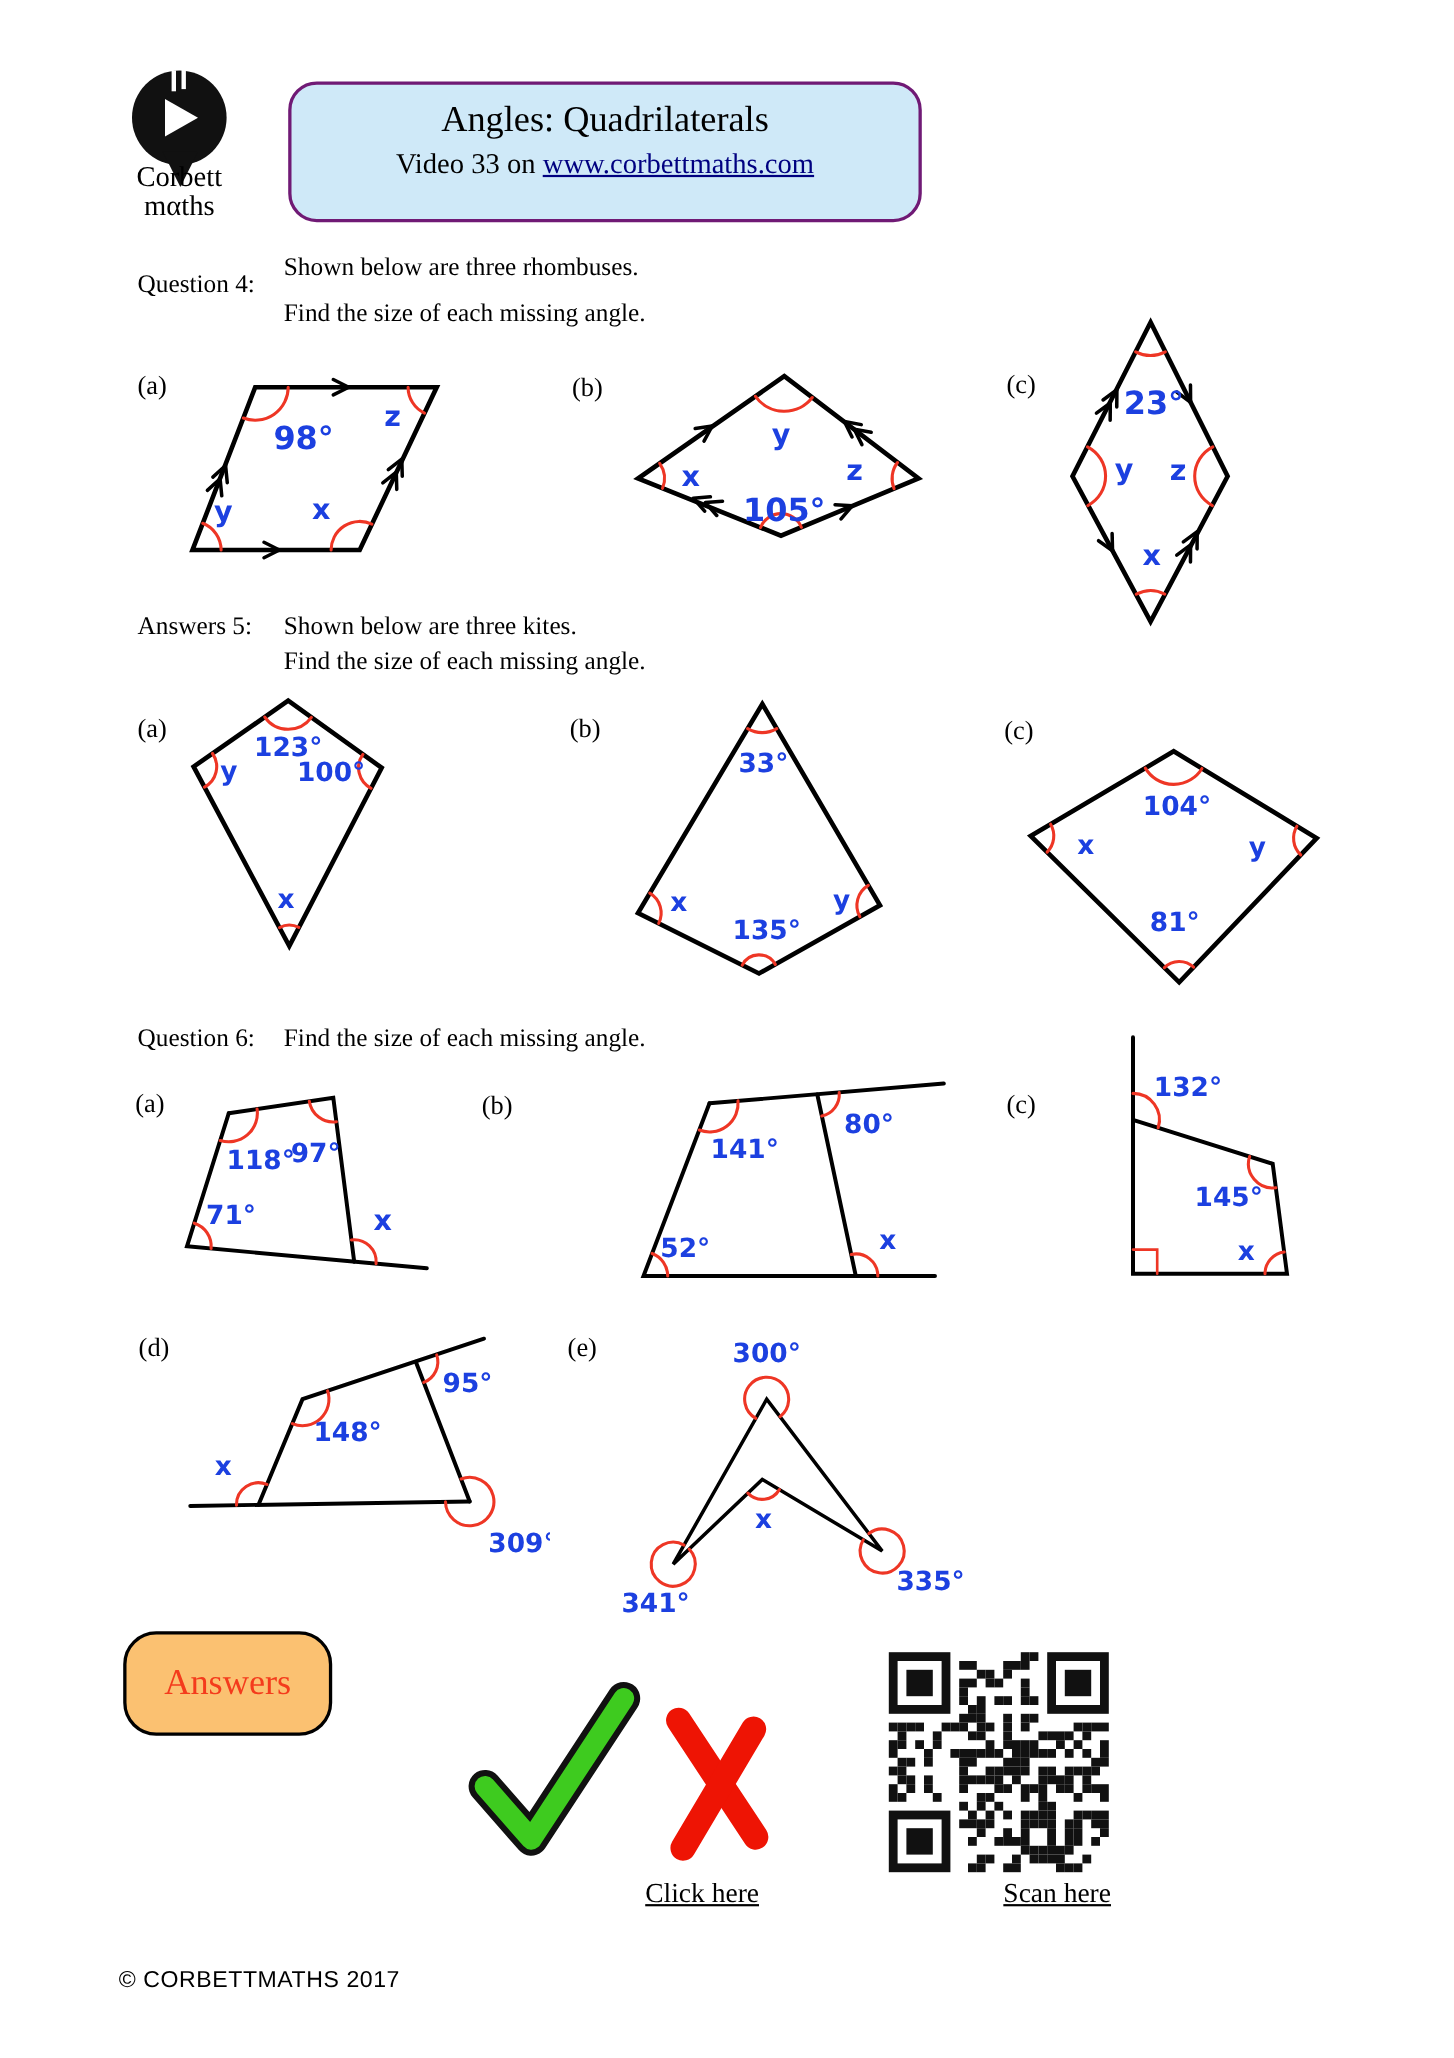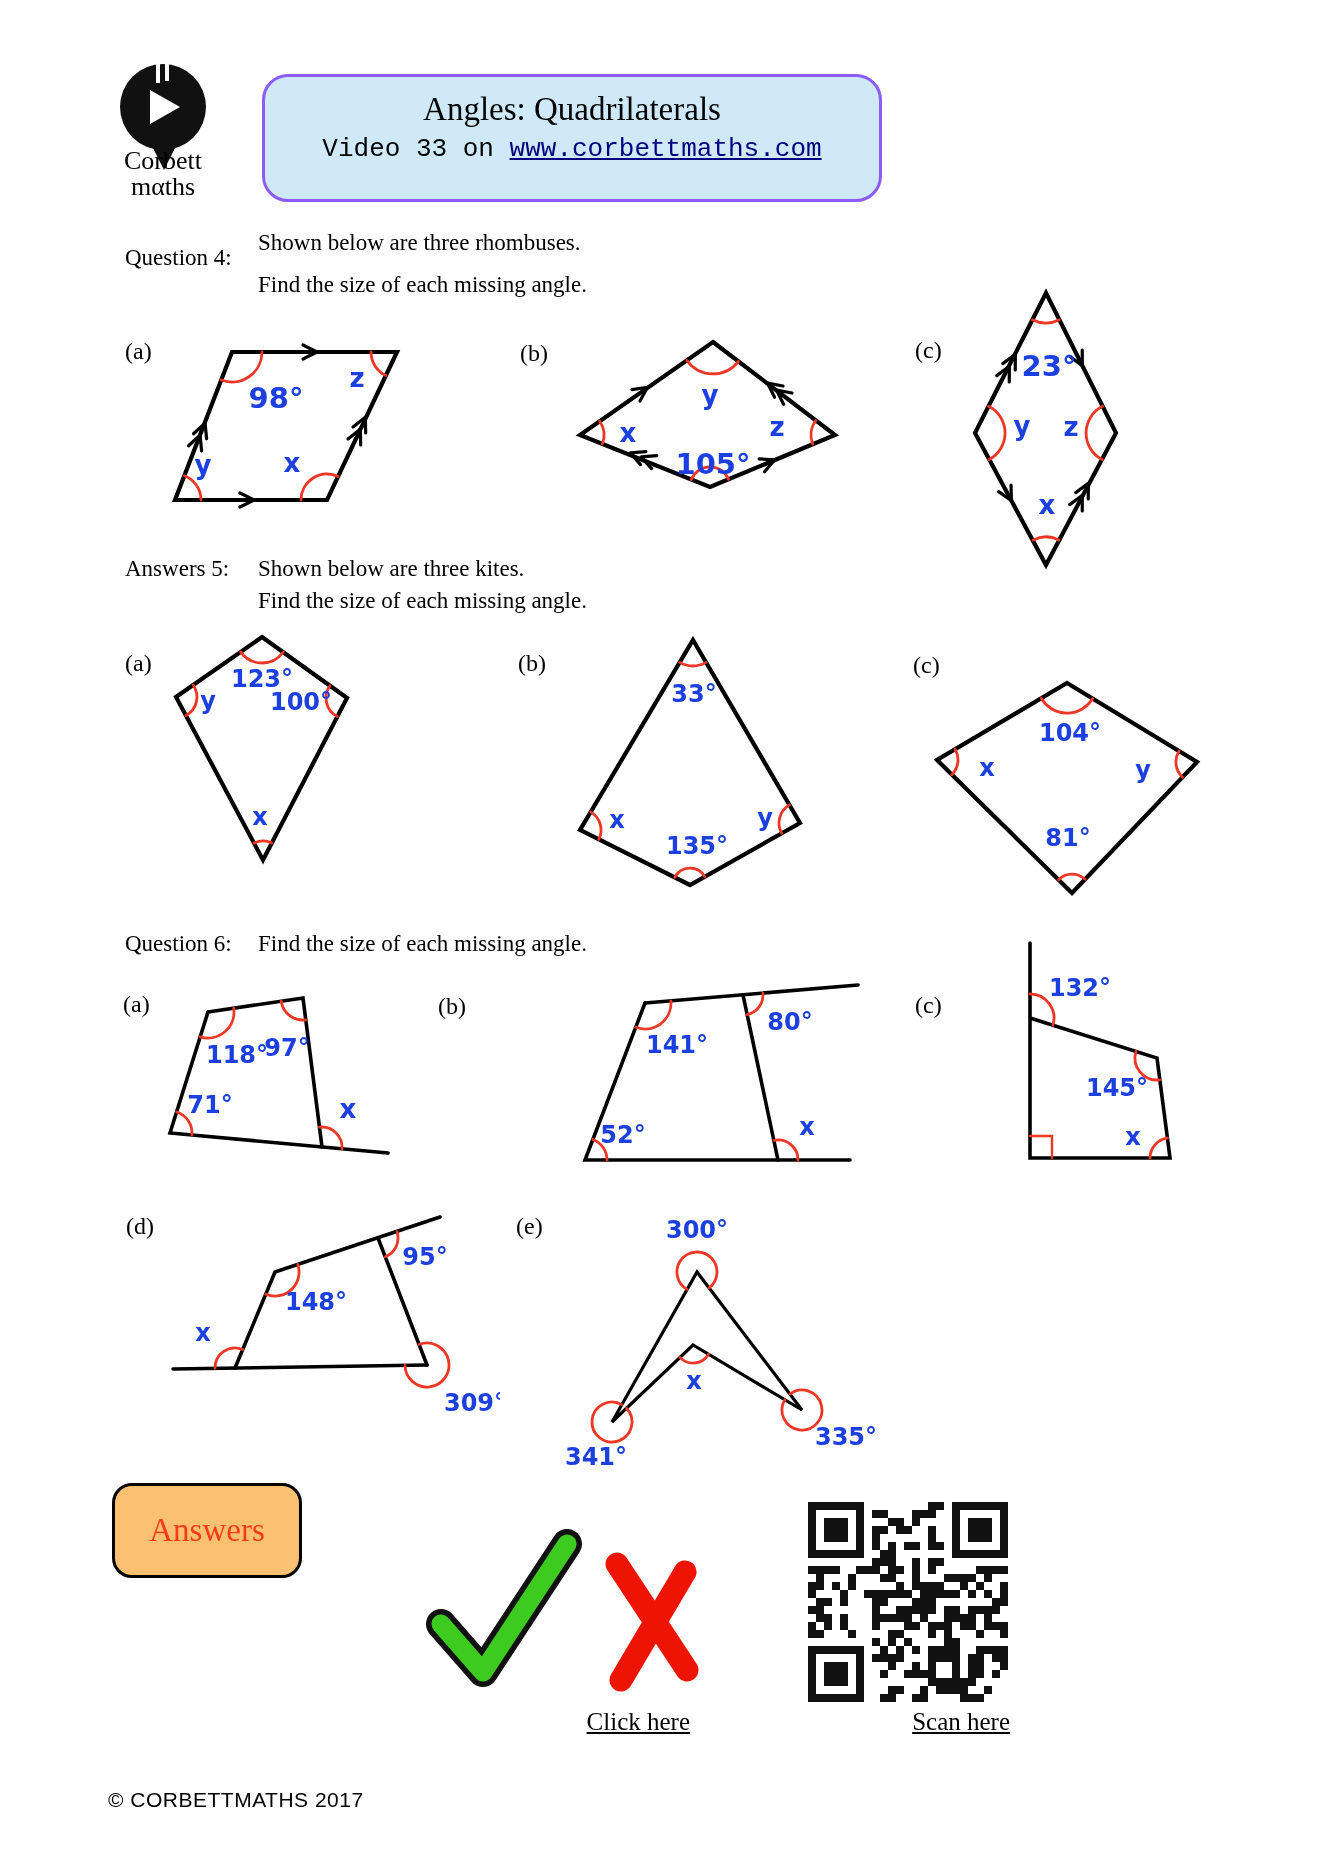--- a/index.html
+++ b/index.html
@@ -3,26 +3,26 @@
 <meta charset="utf-8">
 <style>
   html,body{margin:0;padding:0;}
   body{
     width:1322px;height:1871px;position:relative;background:#ffffff;
     font-family:"Liberation Serif",serif;color:#000;overflow:hidden;
   }
   .abs{position:absolute;}
   
   .title-box{
-    left:262px;top:74px;width:620px;height:128px;
-    background:#cfe9f8;border:3px solid #8b5cf6;border-radius:26px;
+    left:262px;top:74px;width:576px;height:128px;
+    background:#cfe9f8;border:3px solid #701a75;border-radius:26px;
     text-align:center;box-sizing:border-box;
   }
   .title-main{font-size:33px;margin-top:14px;}
-  .title-sub{font-size:26px;margin-top:6px;font-family:Liberation Mono, monospace;}
+  .title-sub{font-size:26px;margin-top:6px;}
   .title-sub a{color:#000080;text-decoration:underline;cursor:pointer;}
   .logo-text{font-size:26px;text-align:center;width:110px;line-height:26px;}
   
   .qhead{font-size:23px;}
   .qbody{font-size:23px;}
   .part{font-size:24px;}
   
   svg text{
     font-family:"DejaVu Sans",sans-serif;font-weight:bold;
     fill:#1c40e0;text-anchor:middle;
@@ -30,21 +30,21 @@
   text.big{font-size:29px;}
   text.med{font-size:26px;}
   text.sm{font-size:24px;}
   .edge{stroke:#000;fill:none;stroke-linecap:round;}
   .w42{stroke-width:4.2;} .w36{stroke-width:3.6;} .w32{stroke-width:3.2;}
   .arc{stroke:#ee3625;fill:none;stroke-width:2.8;stroke-linecap:round;}
   .chev{stroke:#000;stroke-width:3.2;fill:none;stroke-linecap:round;stroke-linejoin:round;}
   
   .answers-btn{
     left:112px;top:1483px;width:190px;height:95px;
-    background:#fbc171;border:3px solid #000;border-radius:20px;
+    background:#fbc171;border:3px solid #000;border-radius:30px;
     display:flex;align-items:center;justify-content:center;
     font-size:33px;color:#f43b1c;cursor:pointer;box-sizing:border-box;
   }
   .caption{font-size:25px;text-align:right;text-decoration:underline;}
   .copyright{font-family:"Liberation Sans",sans-serif;font-size:21px;letter-spacing:0.5px;}
 </style>
 </head>
 <body>
 
 <svg class="abs" style="left:112px;top:56px;" width="110" height="120">

